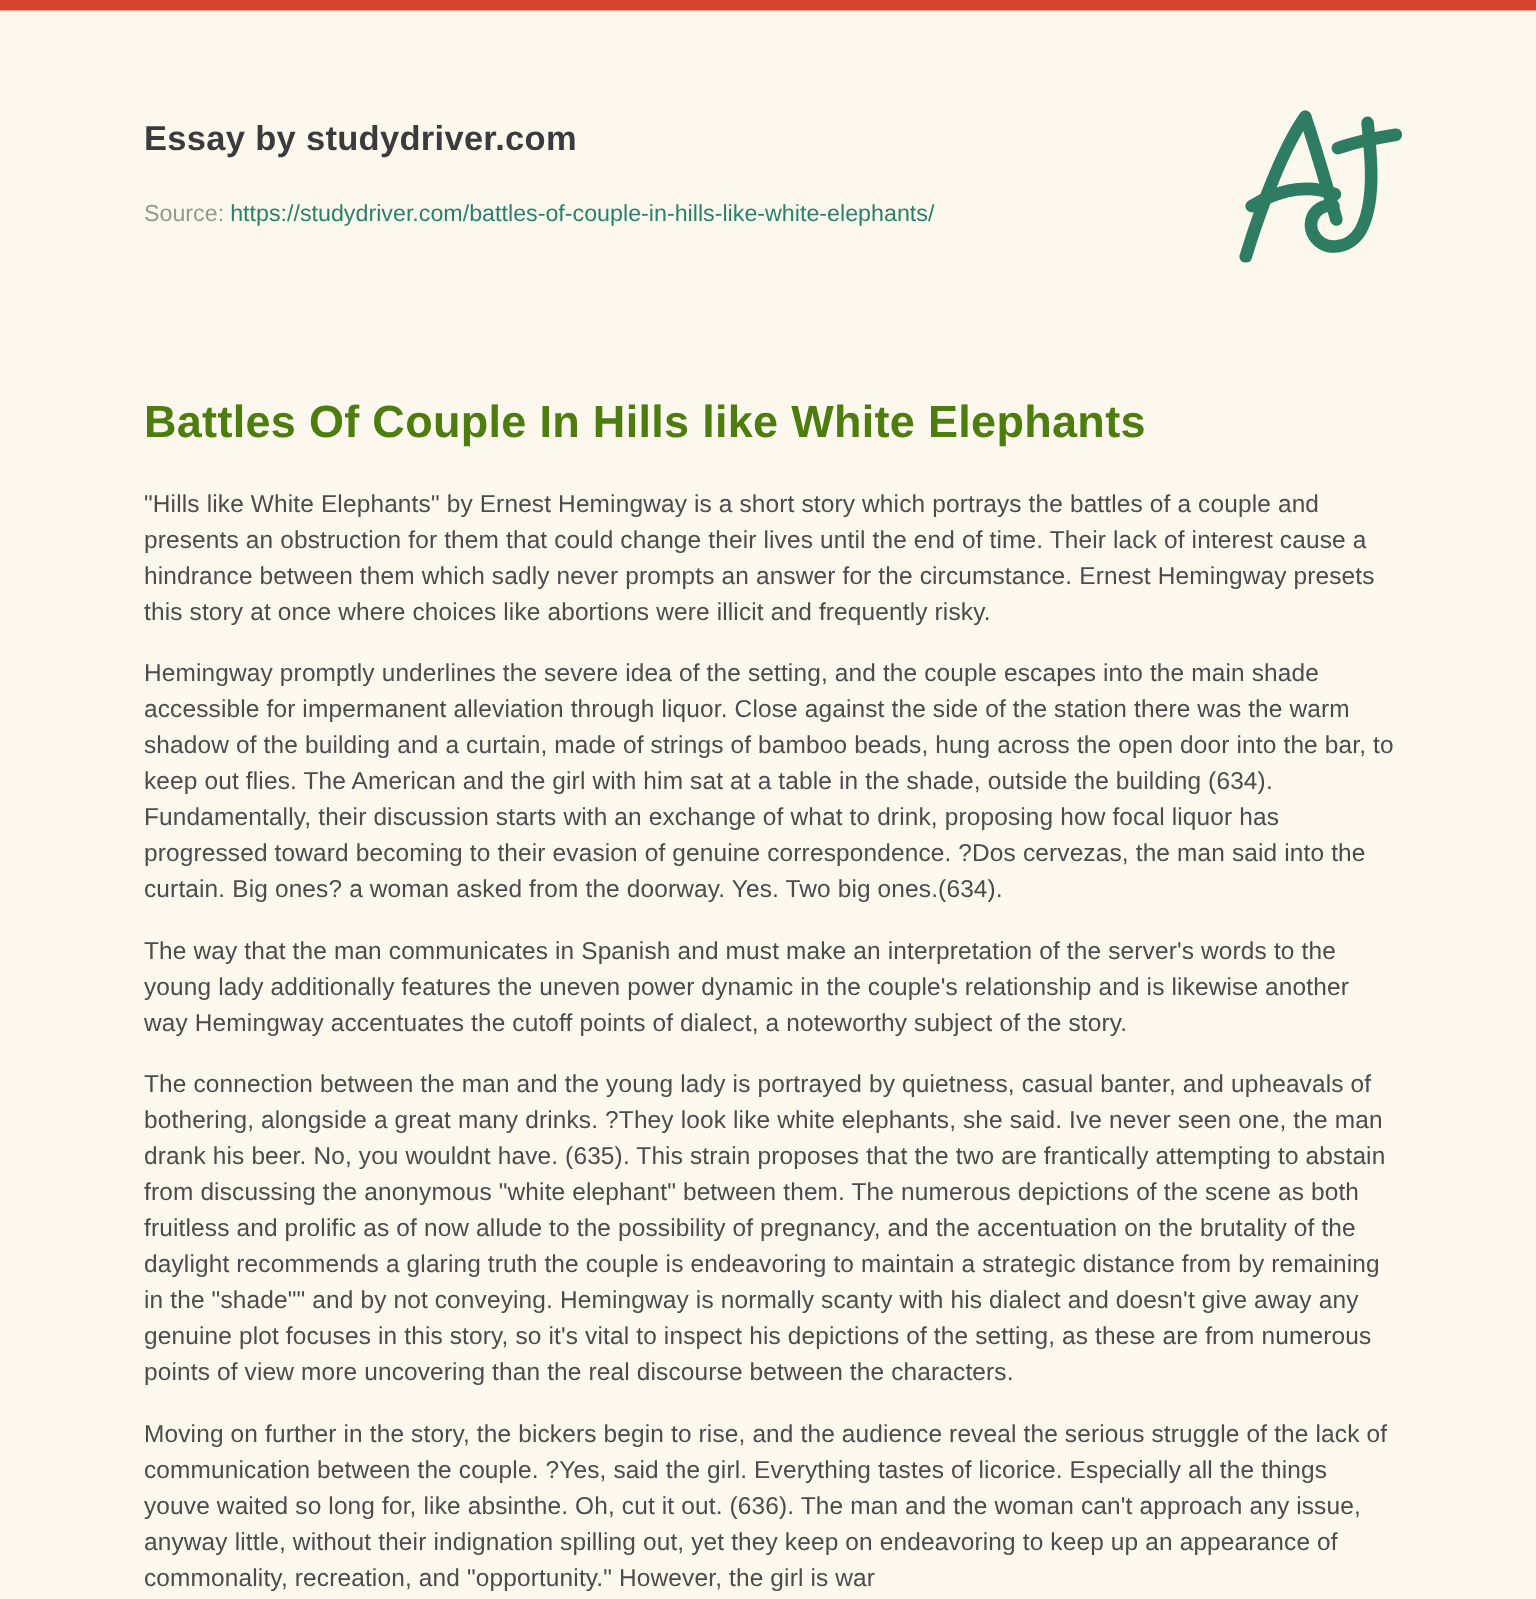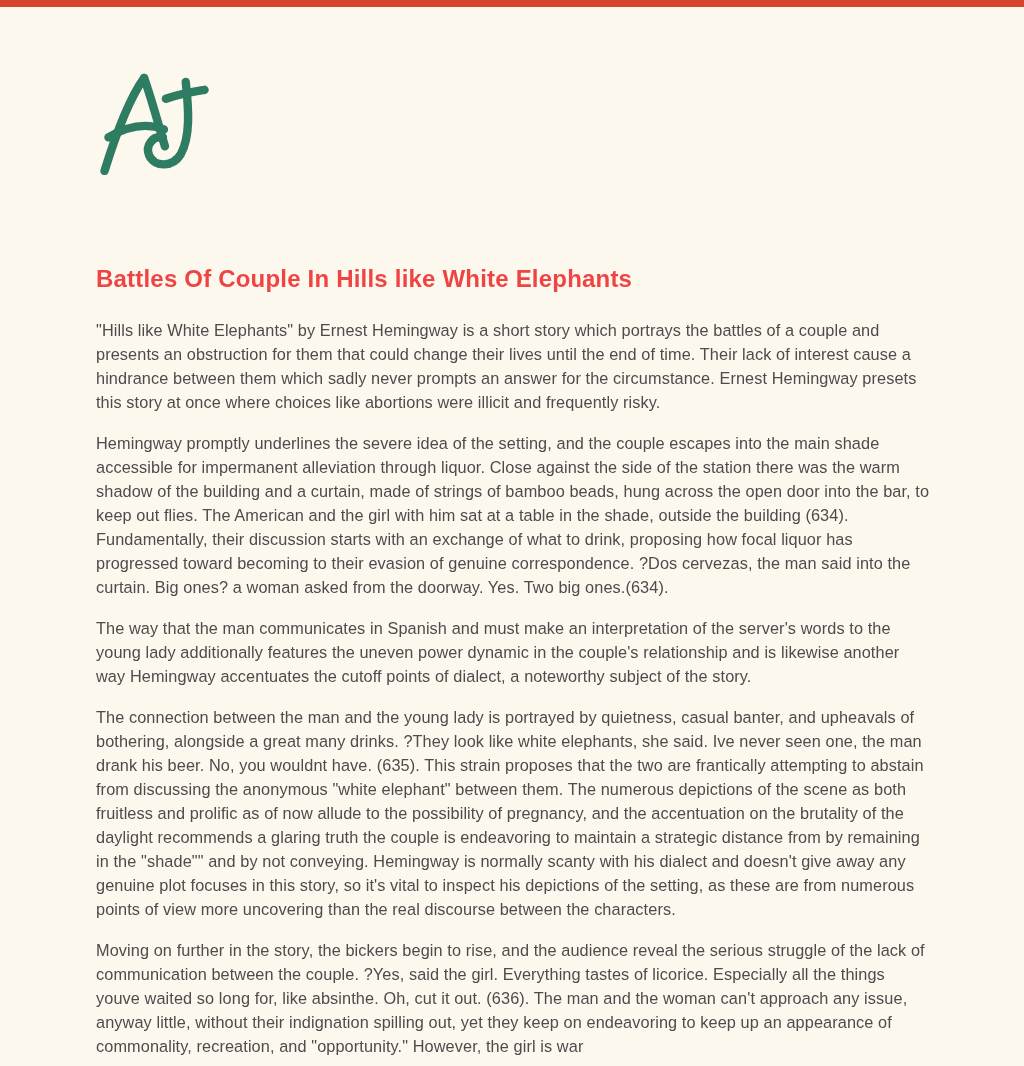--- a/index.html
+++ b/index.html
@@ -41,23 +41,23 @@
     margin-left: 4px;
   }
   .logo {
     width: 120px;
     height: 104px;
     flex-shrink: 0;
     margin-right: -14px;
   }
   .essay-title {
     margin-top: 90px;
-    font-size: 24px;
+    font-size: 30px;
     font-weight: 700;
-    color: #ef4444;
+    color: #4d7c0f;
     letter-spacing: 0.2px;
   }
   .essay-body {
     margin-top: 25px;
     width: 834px;
   }
   .essay-body p {
     font-size: 16.3px;
     line-height: 24px;
     color: #4c4c4c;
@@ -66,20 +66,26 @@
   }
 </style>
 </head>
 <body>
 
 <div class="top-bar"></div>
 
 <div class="content">
 
   <div class="header">
+    <div>
+      <div class="site-title">Essay by studydriver.com</div>
+      <div class="source-line">
+        <span>Source:</span><a href="#">https://studydriver.com/battles-of-couple-in-hills-like-white-elephants/</a>
+      </div>
+    </div>
 
     <svg class="logo" viewBox="0 0 120 105" aria-hidden="true">
       <g fill="none" stroke="#2e7c62" stroke-width="8.5" stroke-linecap="round" stroke-linejoin="round">
         <path d="M8,101 C20,62 35,25 48,7"></path>
         <path d="M48,7 C56,30 63,56 69,76"></path>
         <path d="M12,67 C32,55 50,52 68,59"></path>
         <path d="M90,11 C93,38 95,66 85,84 C77,97 59,98 53,85 C49,75 57,65 67,67"></path>
         <path d="M70,28 C84,23 97,21 109,19"></path>
       </g>
     </svg>

